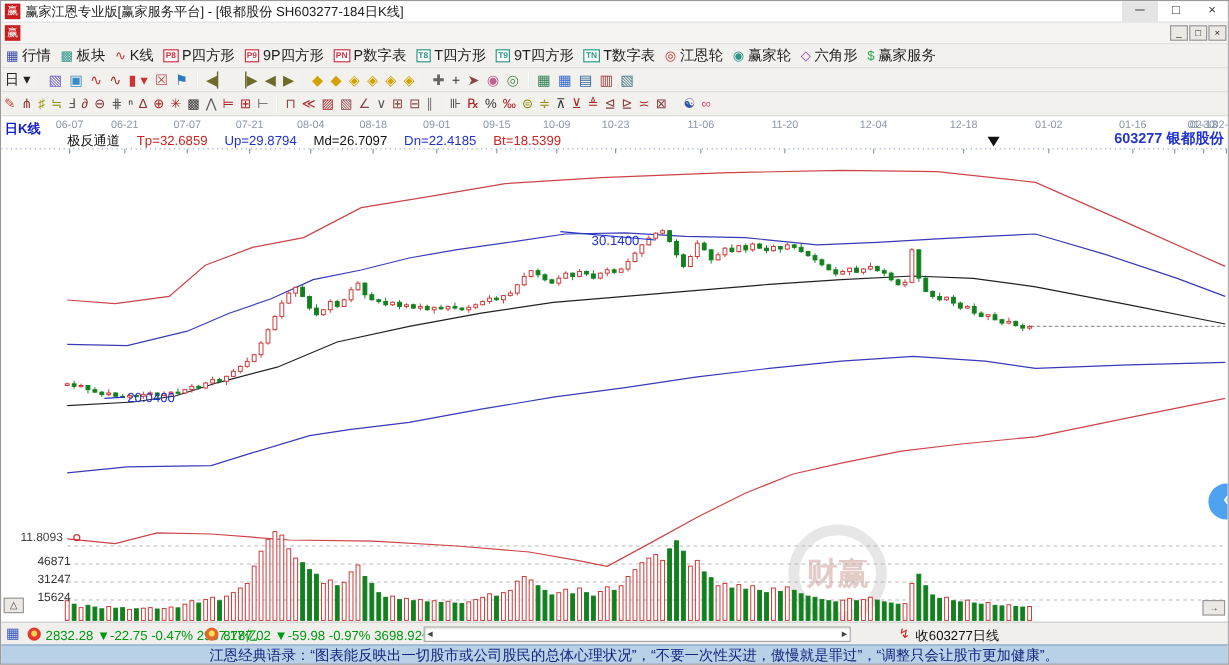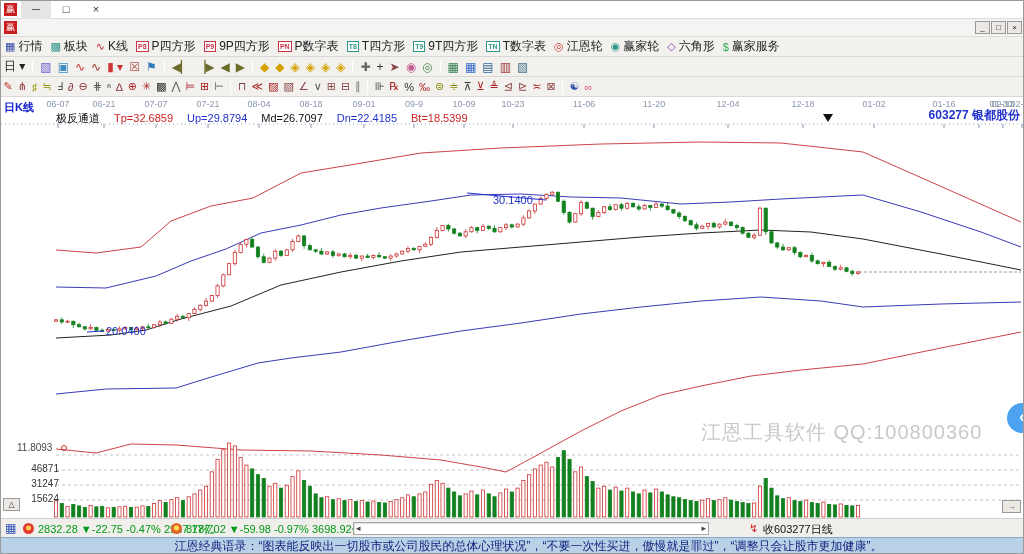--- a/index.html
+++ b/index.html
@@ -59,20 +59,21 @@
   .ann-blue-line{stroke:#2233cc;stroke-width:1;}
   .ann-red-marker{fill:none;stroke:#cc3333;stroke-width:1;}
 </style>
 </head>
 <body>
 
 <div class="window">
 
   <div class="titlebar">
     <span class="app-logo">赢</span>
+    <span class="title-text">赢家江恩专业版[赢家服务平台] - [银都股份  SH603277-184日K线]</span>
     <span class="win-btn min">─</span>
     <span class="win-btn">□</span>
     <span class="win-btn">×</span>
   </div>
 
   <div class="menubar">
     <span class="app-logo">赢</span>
     <span class="mdi-group">
       <span class="mdi-btn">_</span>
       <span class="mdi-btn">□</span>
@@ -210,21 +211,21 @@
       <span class="tb-ic" style="color: rgb(136, 68, 68);">⊴</span>
       <span class="tb-ic" style="color: rgb(136, 68, 68);">⊵</span>
       <span class="tb-ic" style="color: rgb(170, 34, 34);">≍</span>
       <span class="tb-ic" style="color: rgb(136, 68, 68);">⊠</span>
       <span class="tb-sep"></span>
       <span class="tb-ic" style="color: rgb(51, 85, 170);">☯</span>
       <span class="tb-ic" style="color: rgb(224, 80, 128);">∞</span>
     </div>
 
   <div class="chart">
-    <div class="wm-qq">江恩工具软件  QQ:100800360</div>
+    <div class="wm-logo"><span>财赢</span></div>
 
     <svg id="chart-svg" width="1024" height="421" viewBox="0 96 1024 421" preserveAspectRatio="none">
       <line x1="0" y1="123" x2="1024" y2="123" stroke="#9aa7c7" stroke-dasharray="1,3"></line>
         <line x1="57" y1="123" x2="57" y2="127" stroke="#8899aa"></line>
         <line x1="103" y1="123" x2="103" y2="127" stroke="#8899aa"></line>
         <line x1="155" y1="123" x2="155" y2="127" stroke="#8899aa"></line>
         <line x1="207" y1="123" x2="207" y2="127" stroke="#8899aa"></line>
         <line x1="258" y1="123" x2="258" y2="127" stroke="#8899aa"></line>
         <line x1="310" y1="123" x2="310" y2="127" stroke="#8899aa"></line>
         <line x1="363" y1="123" x2="363" y2="127" stroke="#8899aa"></line>
@@ -684,21 +685,21 @@
     <span class="period-label">日K线</span>
     <span class="stock-label">603277  银都股份</span>
     <div id="date-row">
         <span class="date-label" style="left: 57px;">06-07</span>
         <span class="date-label" style="left: 103px;">06-21</span>
         <span class="date-label" style="left: 155px;">07-07</span>
         <span class="date-label" style="left: 207px;">07-21</span>
         <span class="date-label" style="left: 258px;">08-04</span>
         <span class="date-label" style="left: 310px;">08-18</span>
         <span class="date-label" style="left: 363px;">09-01</span>
-        <span class="date-label" style="left: 413px;">09-9</span>
+        <span class="date-label" style="left: 413px;">09-15</span>
         <span class="date-label" style="left: 463px;">10-09</span>
         <span class="date-label" style="left: 512px;">10-23</span>
         <span class="date-label" style="left: 583px;">11-06</span>
         <span class="date-label" style="left: 653px;">11-20</span>
         <span class="date-label" style="left: 727px; text-align: right;">12-04</span>
         <span class="date-label" style="left: 802px;">12-18</span>
         <span class="date-label" style="left: 873px;">01-02</span>
         <span class="date-label" style="left: 943px;">01-16</span>
         <span class="date-label" style="left: 1000px;">01-30</span>
         <span class="date-label" style="left: 1002px;">02-13</span>

